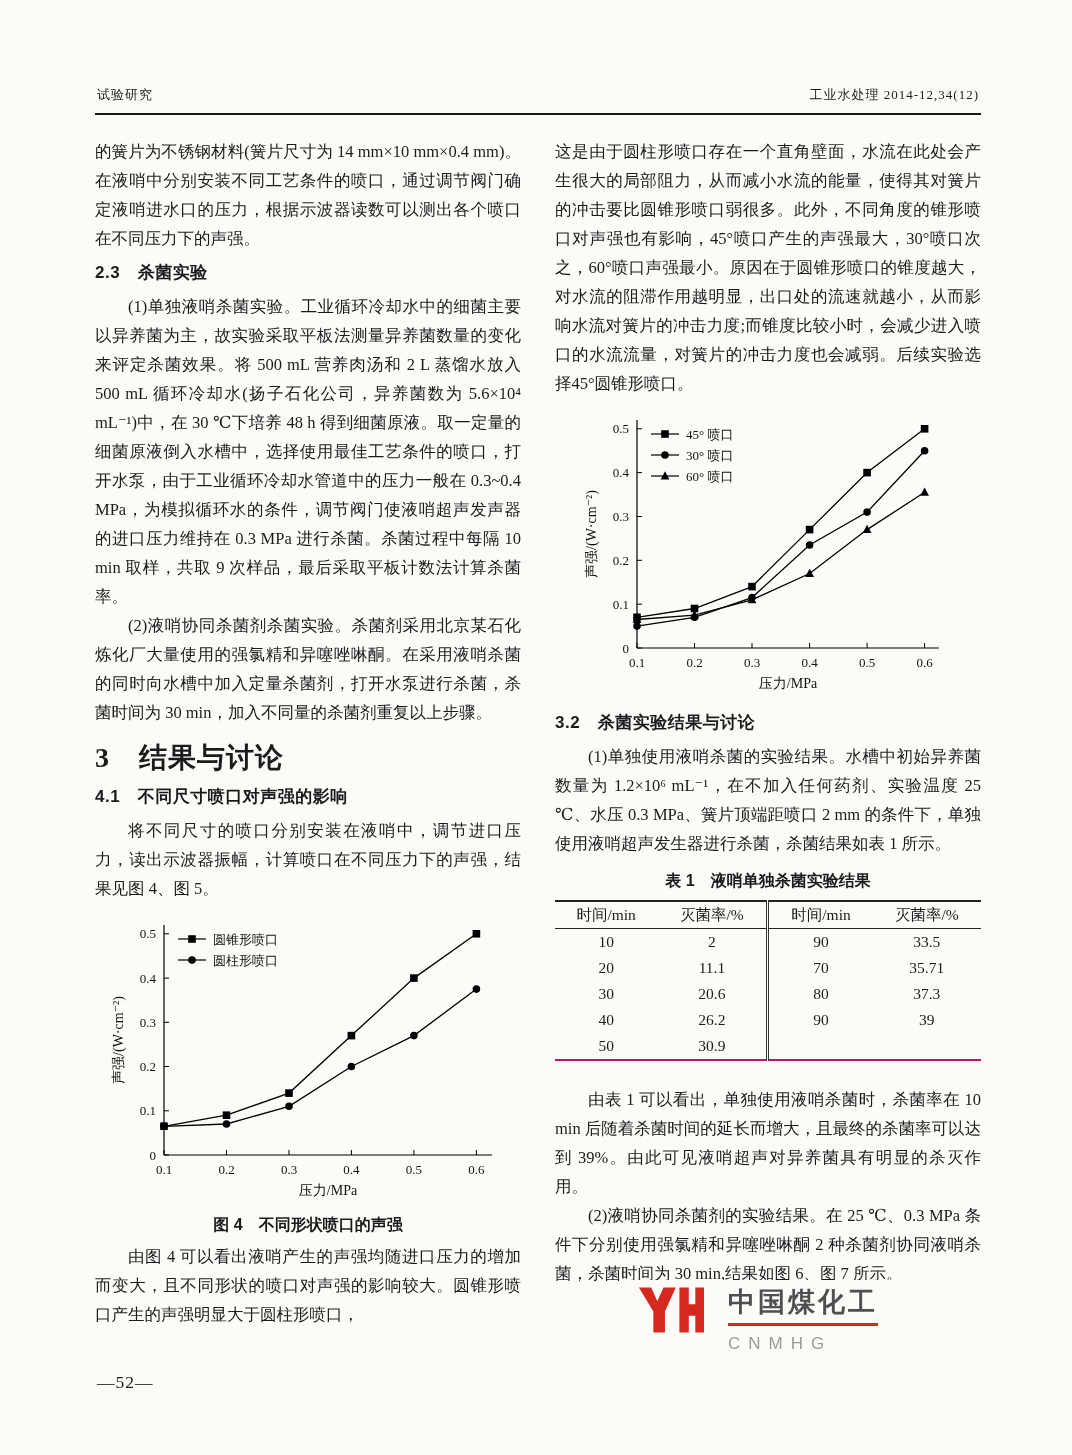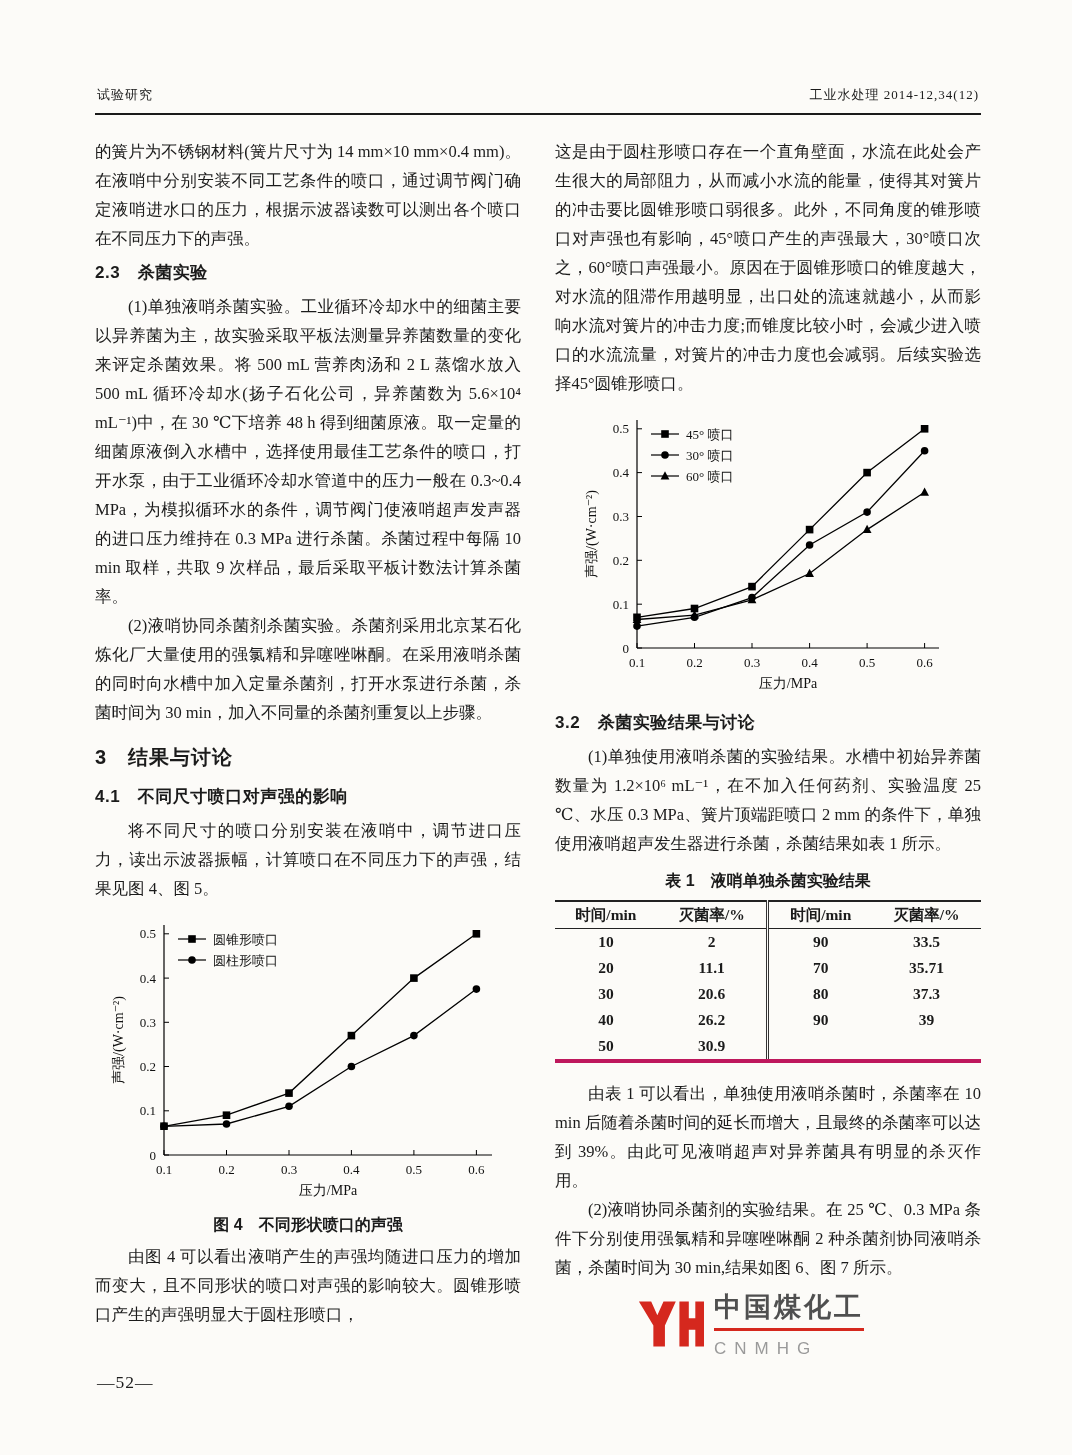--- a/index.html
+++ b/index.html
@@ -12,36 +12,36 @@
   .content { position:absolute; left:95px; top:86px; width:886px; }
   .header { display:flex; justify-content:space-between; align-items:flex-end;
             font-size:13px; padding:0 2px 9px 2px; letter-spacing:1px; }
   .header-rule { border-bottom:2px solid #1a1a1a; margin-bottom:22px; }
   .columns { display:flex; gap:34px; }
   .col { width:426px; font-size:16.5px; line-height:29px; text-align:justify; }
   .col p { margin:0; }
   p.ind { text-indent:2em; }
   .h-sub { font-family:"Liberation Sans",sans-serif; font-size:17px; font-weight:bold;
            margin:5px 0 5px; letter-spacing:0.5px; }
-  .h-main { font-family:Liberation Sans, sans-serif; font-size:20px; font-weight:bold;
+  .h-main { font-family:Liberation Serif, serif; font-size:28px; font-weight:bold;
             margin:16px 0 10px; letter-spacing:1px; }
   .figure { margin:10px 0 4px; text-align:center; }
   .chart { display:inline-block; line-height:0; }
   .caption { font-family:"Liberation Sans",sans-serif; font-weight:bold; font-size:16px;
              text-align:center; line-height:26px; margin-top:2px; }
   svg text { font-family:"Liberation Serif","DejaVu Serif",serif; fill:#111; }
-  .table-block { margin:10px 0 16px; }
+  .table-block { margin:10px 0 24px; }
   .datatable { width:100%; border-collapse:collapse; margin-top:6px;
                font-size:15.5px; line-height:20px; }
-  .datatable th, .datatable td { text-align:center; padding:3px 6px; font-weight:bold; }
+  .datatable th, .datatable td { text-align:center; padding:3px 6px; font-weight:normal; }
   .datatable thead tr { border-top:2px solid #222; border-bottom:1.2px solid #222; }
-  .datatable tbody tr:last-child { border-bottom:4px solid #be185d; }
+  .datatable tbody tr:last-child { border-bottom:2px solid #be185d; }
   .datatable .dsep { border-left:3px double #333; }
   .watermark { position:absolute; left:630px; top:1280px; width:282px; height:88px;
-               background:#fcfbf8; display:flex; align-items:center; gap:10px; padding:4px 6px; }
+               background:#fcfbf8; display:flex; align-items:flex-start; gap:24px; padding:4px 6px; }
   .wm-texts { display:flex; flex-direction:column; }
   .wm-cn { font-family:"Liberation Sans",sans-serif; font-size:27px; font-weight:bold;
            letter-spacing:3px; padding-bottom:3px; }
   .wm-en { font-family:"Liberation Sans",sans-serif; font-size:17px; letter-spacing:8px;
            margin-top:8px; }
   .footer { position:absolute; left:97px; top:1372px; font-size:17.5px; letter-spacing:1px; }
 </style>
 </head>
 <body>
 

